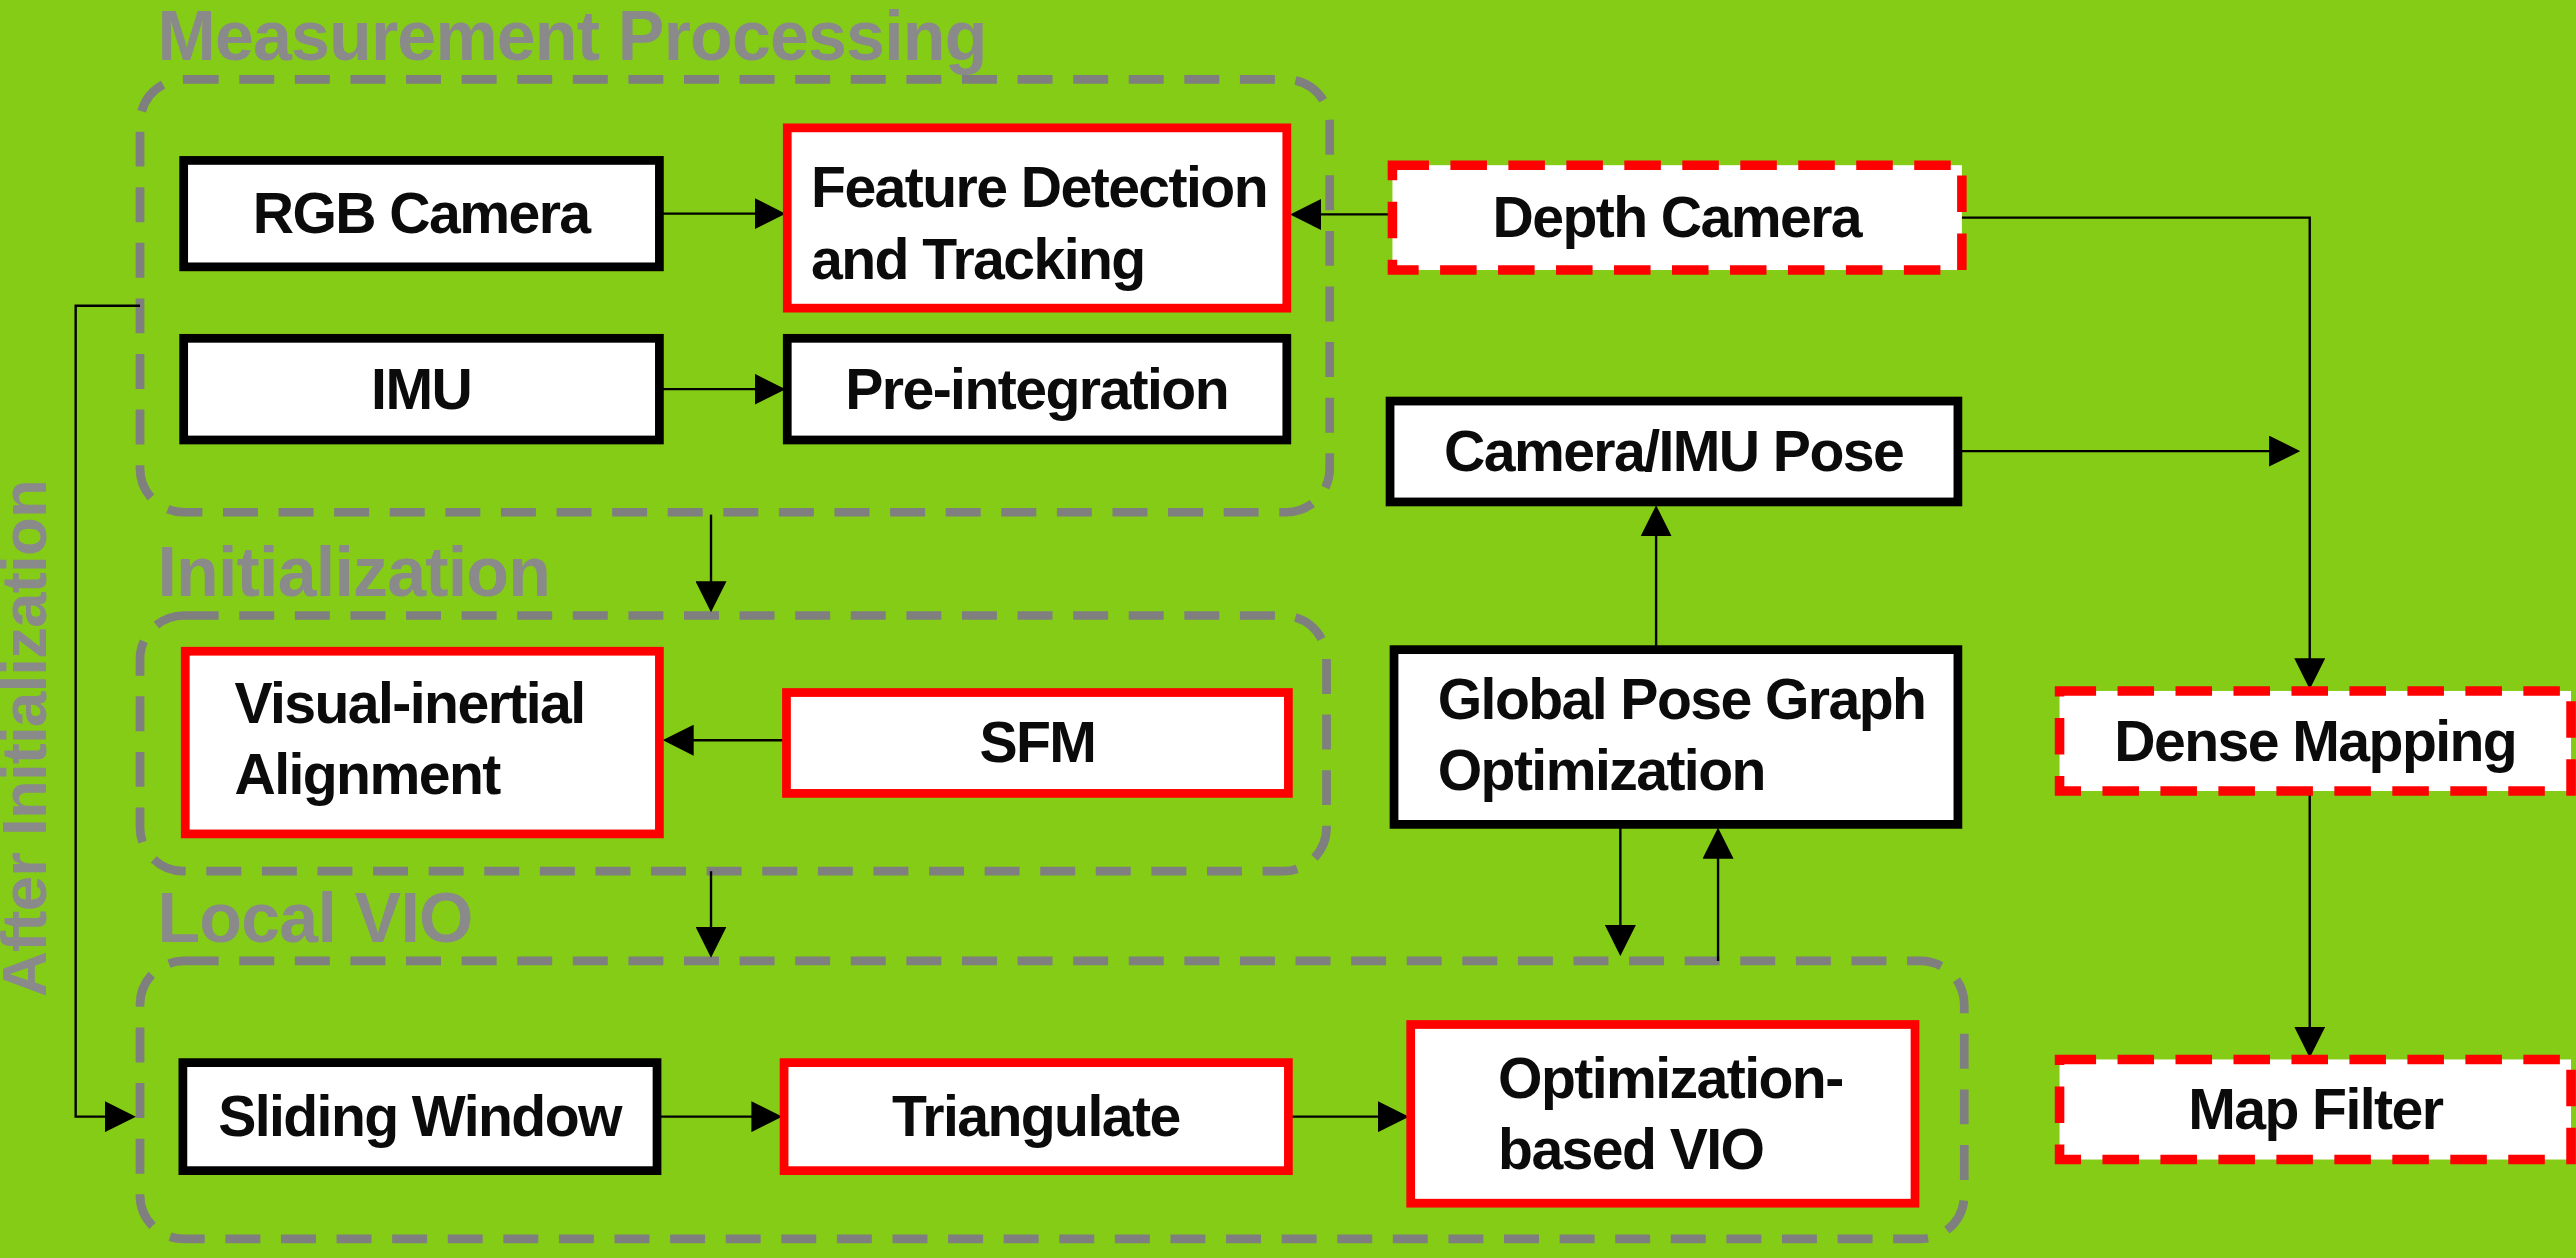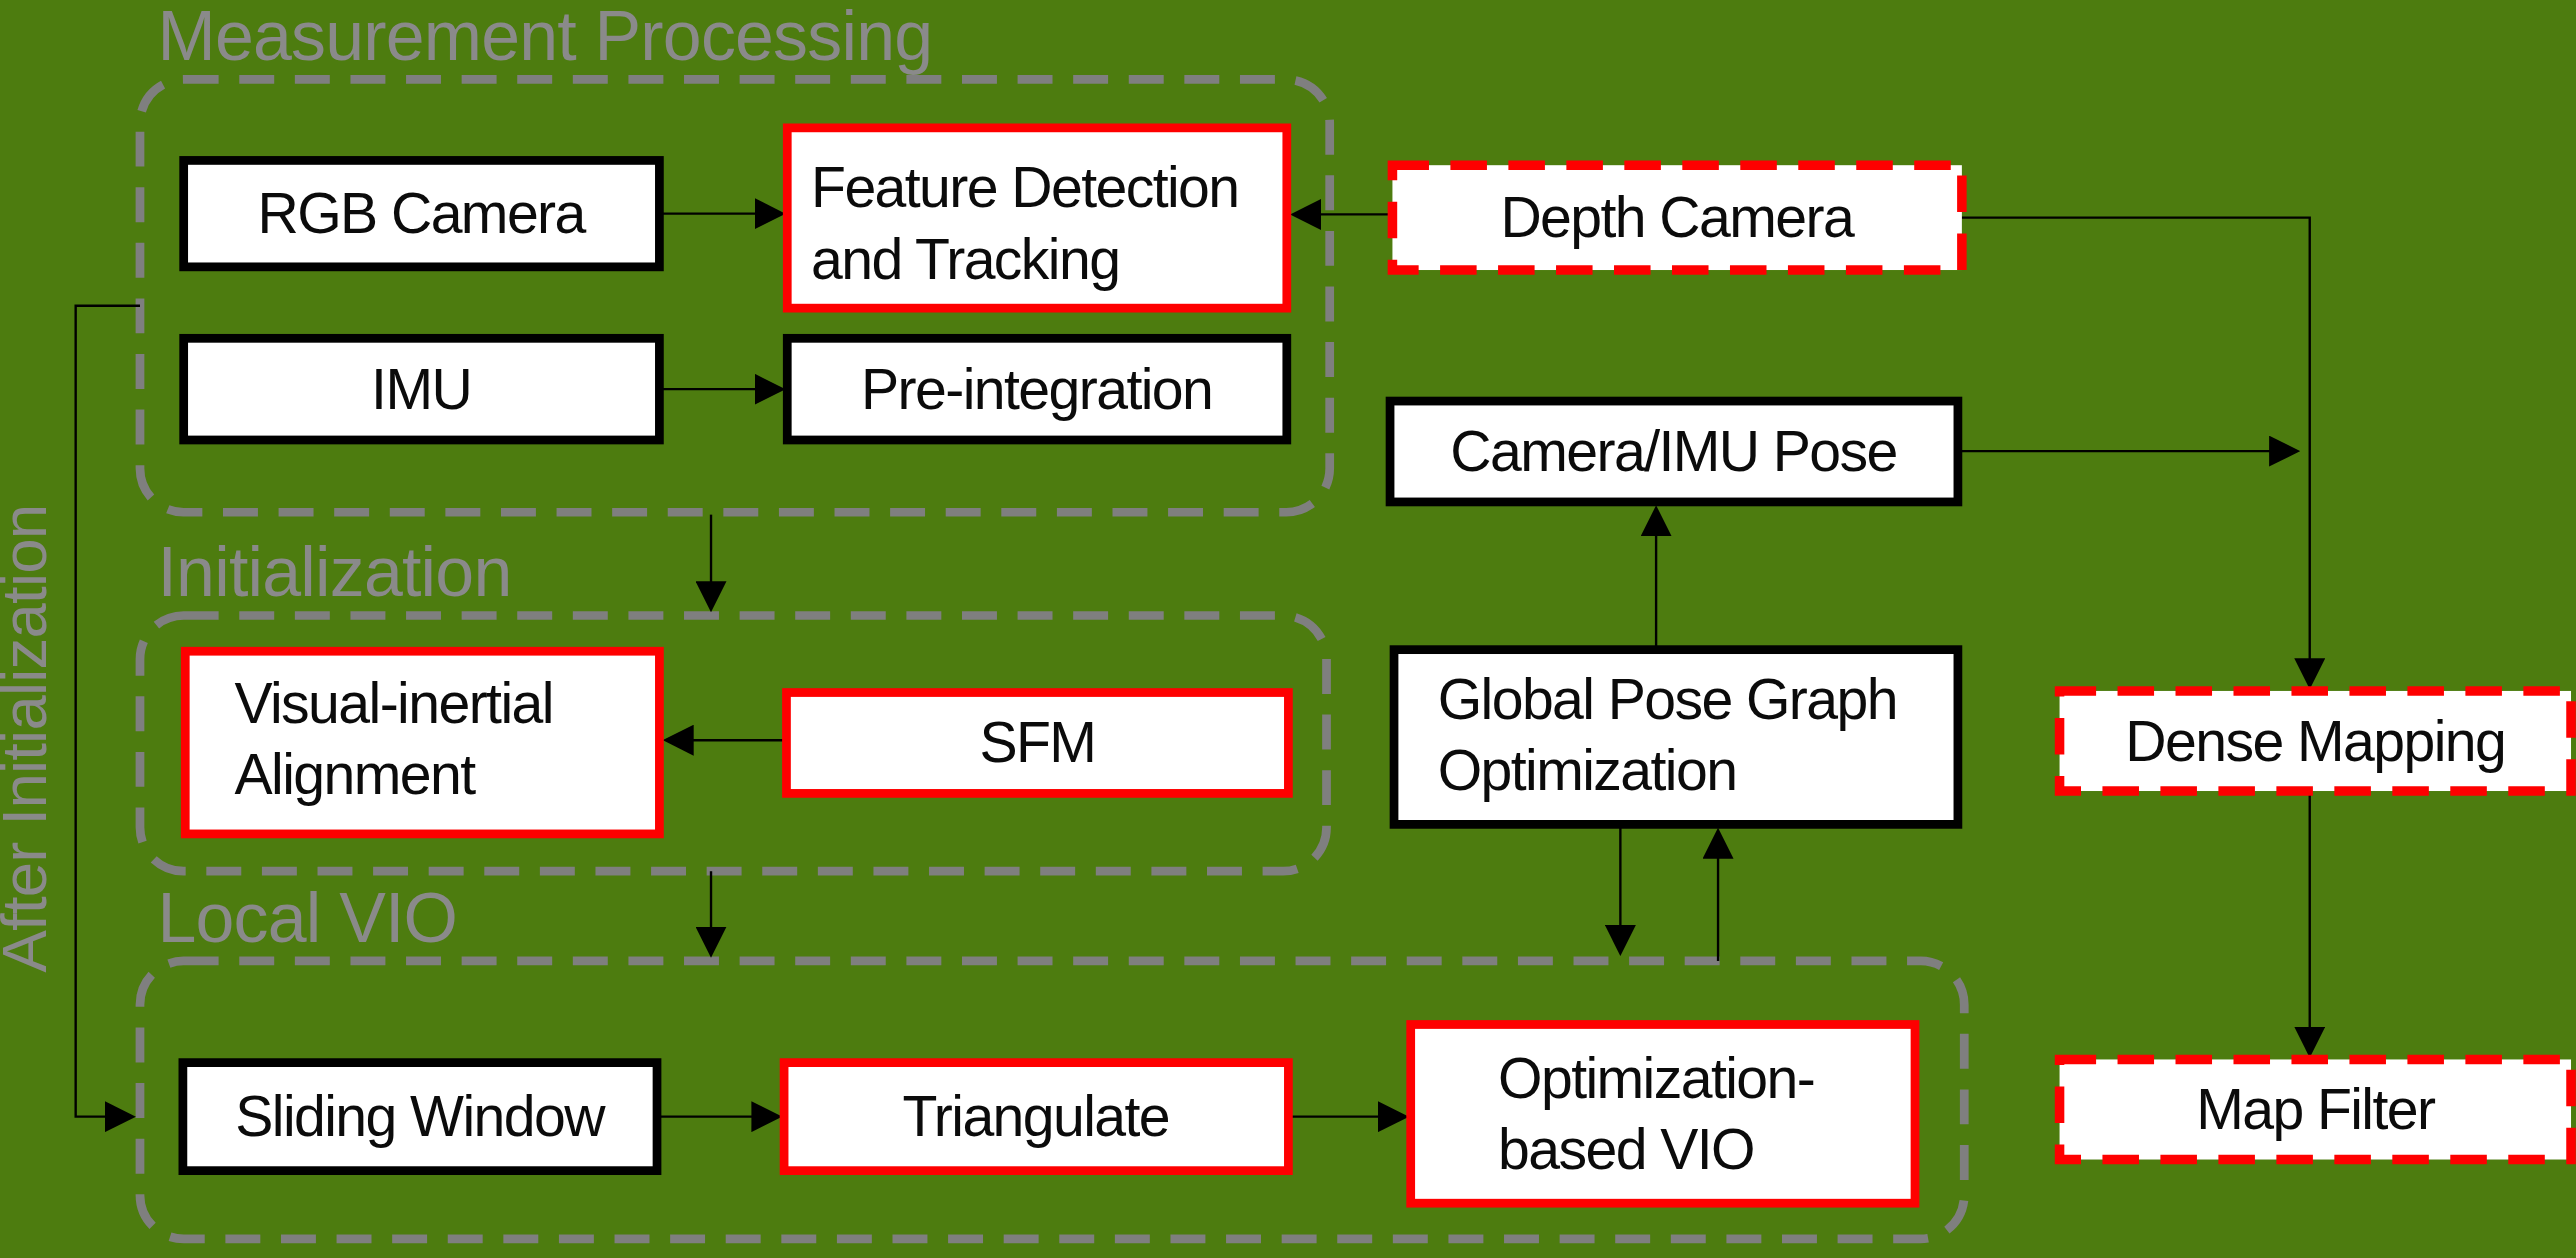--- a/index.html
+++ b/index.html
@@ -1,16 +1,16 @@
 <!DOCTYPE html>
 <html style="--highlight-red: #fe0000; --line-black: #000000; --container-gray: #7f7f7f; --label-gray: #8a8a8a; --background: #ffffff;font-size:12.7px"><head>
 <meta charset="utf-8">
 <style>
   html,body{margin:0;padding:0;background:#fff;}
-  .canvas{position:relative;width:2576px;height:1258px;background:#4d7c0f;}
+  .canvas{position:relative;width:2576px;height:1258px;background:#84cc16;font-weight:bold;}
   svg{display:block;width:2576px;height:1258px;}
 
   
   .conn{stroke:var(--line-black,#000);stroke-width:3;fill:none;}
 
   
   .box{fill:#fff;}
   .box-black{stroke:var(--line-black,#000);stroke-width:11;}
   .box-red{stroke:var(--highlight-red,#fe0000);stroke-width:11;}
   .box-red-dashed{stroke:var(--highlight-red,#fe0000);stroke-width:12;stroke-dasharray:46 27;}

